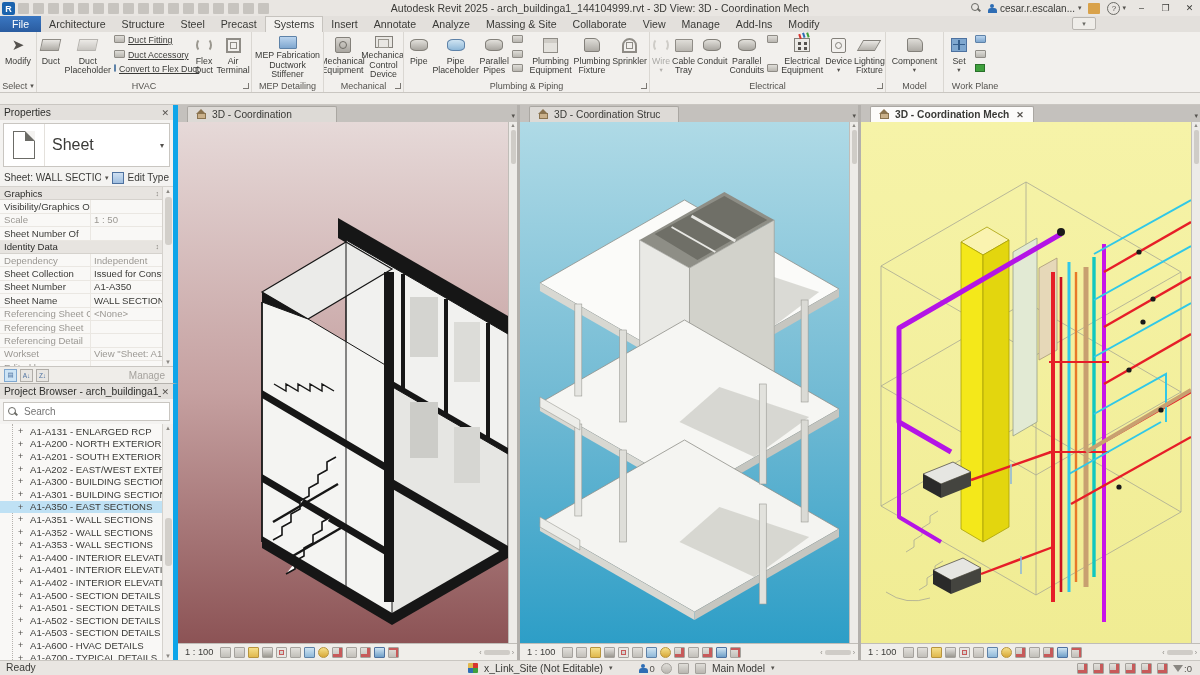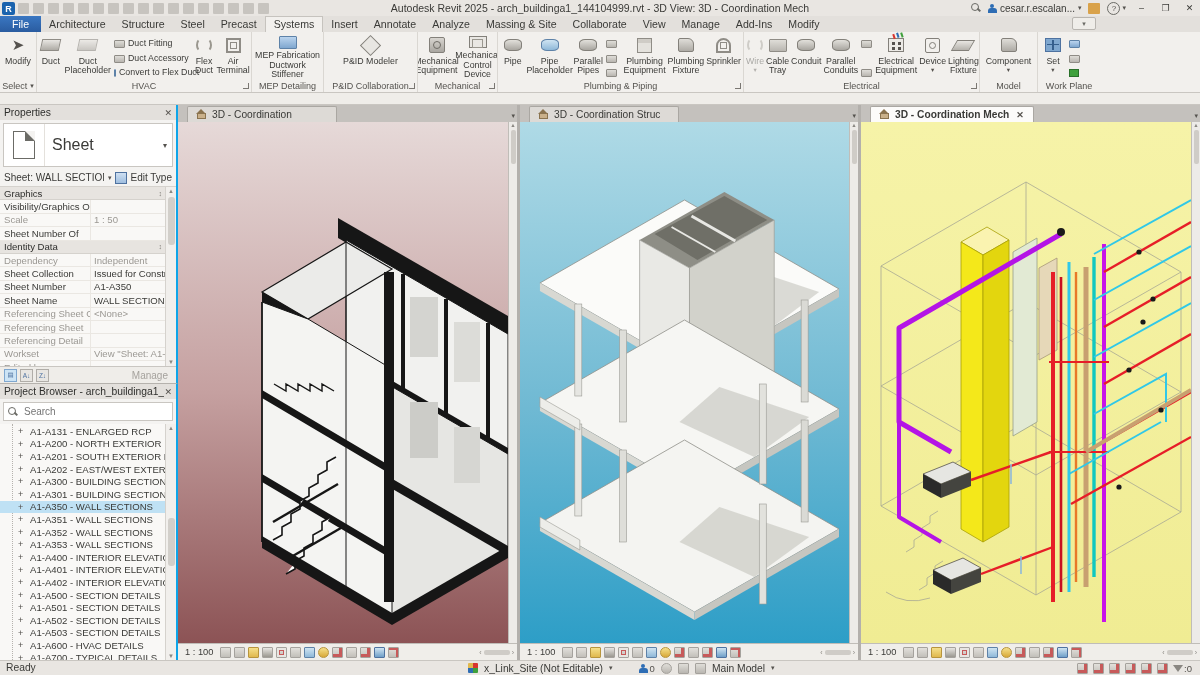--- a/index.html
+++ b/index.html
@@ -32,21 +32,21 @@
   
   #ribbonbody{left:0;top:32px;width:1200px;height:61px;background:#F2F0ED;border-bottom:1px solid #C9C6C1;display:flex;box-sizing:border-box;}
   .rpanel{height:100%;border-right:1px solid #DAD7D2;display:flex;flex-direction:column;box-sizing:border-box;flex:none;}
   .rpanel-body{flex:1;display:flex;align-items:stretch;padding:1px 1px 0 1px;overflow:hidden;}
   .rpanel-cap{height:13px;font-size:9px;color:#54524e;display:flex;align-items:center;justify-content:center;gap:3px;position:relative;white-space:nowrap;}
   .launcher{position:absolute;right:2px;bottom:3px;width:5px;height:5px;border-right:1.2px solid #7a7772;border-bottom:1.2px solid #7a7772;}
   .rbig{display:flex;flex-direction:column;align-items:center;justify-content:flex-start;font-size:8.8px;line-height:1.05;text-align:center;color:#3a3a37;padding:2px 1px 0 1px;cursor:pointer;}
   .rbig .bicon{height:20px;display:flex;align-items:center;justify-content:center;margin-bottom:2px;}
   .rbig.disabled{opacity:.4;}
   .rstack{display:flex;flex-direction:column;justify-content:space-between;padding:2px 2px;}
-  .rsmall{display:flex;align-items:flex-end;gap:3px;font-size:8.8px;height:13px;white-space:nowrap;cursor:pointer;}
+  .rsmall{display:flex;align-items:flex-start;gap:3px;font-size:8.8px;height:13px;white-space:nowrap;cursor:pointer;text-decoration:underline;}
   .icn{display:inline-block;box-sizing:border-box;}
   .ic-box{width:18px;height:13px;background:linear-gradient(#DFDDD8,#B9B6B0);border:1px solid #8f8c86;border-radius:1px;}
   .ic-box.sm{width:11px;height:8px;}
   .ic-blue{background:linear-gradient(#BBD4EE,#7FA7CF);border-color:#5E82A8;}
   .ic-duct{width:19px;height:12px;background:linear-gradient(#E8E6E2,#AEABA5);border:1px solid #8f8c86;transform:skewX(-12deg);}
   .ic-air{width:15px;height:15px;border:2px solid #8f8c86;position:relative;}
   .ic-air::before{content:"";position:absolute;inset:2px;border:1.4px solid #8f8c86;}
   .ic-flex{width:16px;height:14px;border:2.4px solid #9a978f;border-radius:40%/60%;border-top-color:transparent;border-bottom-color:transparent;}
   .ic-cube{width:15px;height:15px;background:#E4E2DD;border:1px solid #8f8c86;position:relative;}
   .ic-cube::before{content:"";position:absolute;left:0;top:0;right:0;height:4px;background:#CFCCC6;}
@@ -66,21 +66,21 @@
   .ic-set{width:16px;height:14px;background:#7FA7CF;border:1px solid #4E72A0;position:relative;}
   .ic-set::before{content:"";position:absolute;inset:1px;background:
       linear-gradient(90deg,transparent 45%,#355E8C 45%,#355E8C 55%,transparent 55%),
       linear-gradient(transparent 45%,#355E8C 45%,#355E8C 55%,transparent 55%);}
   .ic-green{width:10px;height:8px;background:#3FA03C;border:1px solid #2A702A;}
   .ic-pid{width:15px;height:15px;background:#E8E6E2;border:1px solid #83807a;transform:rotate(45deg);margin:0 3px;}
   .ddown{font-size:6.5px;color:#55524e;margin-top:1px;}
   
   #optionsbar{left:0;top:93px;width:1200px;height:12px;background:#EFEDE9;border-bottom:1px solid #C9C6C1;box-sizing:border-box;}
   
-  .palette{left:0;width:178px;background:#F4F3F1;border-right:2px solid #0ea5e9;box-sizing:border-box;display:flex;flex-direction:column;}
+  .palette{left:0;width:178px;background:#F4F3F1;border-right:5px solid #0ea5e9;box-sizing:border-box;display:flex;flex-direction:column;}
   #properties{top:105px;height:278px;}
   #browser{top:383px;height:277px;border-top:1px solid #B5B2AD;}
   .pal-header{height:15px;background:#E3E0DC;display:flex;align-items:center;padding:0 4px;font-size:10.3px;color:#2e2e2c;flex:none;}
   .pal-close{margin-left:auto;font-size:9px;color:#55524e;cursor:pointer;}
   .type-selector{margin:3px 3px 2px 3px;height:42px;background:#fff;border:1px solid #C9C6C1;display:flex;align-items:center;flex:none;}
   .ts-icon{width:40px;height:100%;border-right:1px solid #E4E1DC;display:flex;align-items:center;justify-content:center;}
   .sheet-glyph{width:20px;height:26px;border:1.4px solid #6b6b66;background:#fff;position:relative;}
   .sheet-glyph::before{content:"";position:absolute;right:-1px;top:-1px;border:5px solid #6b6b66;border-color:#F4F3F1 #F4F3F1 #6b6b66 #6b6b66;width:0;height:0;}
   .ts-label{flex:1;padding-left:7px;font-size:16px;}
   .ts-caret{padding-right:5px;font-size:8px;color:#55524e;}
@@ -336,34 +336,20 @@
             <span class="icn ic-box ic-blue"></span>
           </span>
         <span>MEP Fabrication Ductwork Stiffener</span>
       </div>
     </div>
     <div class="rpanel-cap">
       <span>MEP Detailing</span>
     </div>
   </div>
 
-  <div class="rpanel" style="width:94px">
-    <div class="rpanel-body" style="justify-content:center">
-      <div class="rbig" style="width:60px">
-        <span class="bicon">
-            <span class="icn ic-pid"></span>
-          </span>
-        <span>P&amp;ID Modeler</span>
-      </div>
-    </div>
-    <div class="rpanel-cap">
-      <span>P&amp;ID Collaboration</span>
-      <span class="launcher"></span>
-    </div>
-  </div>
 
   <div class="rpanel" style="width:80px">
     <div class="rpanel-body" style="justify-content:center">
       <div class="rbig" style="width:38px">
         <span class="bicon">
             <span class="icn ic-fan"></span>
           </span>
         <span>Mechanical Equipment</span>
       </div>
       <div class="rbig" style="width:40px">
@@ -710,21 +696,21 @@
           <span>A1-A300 - BUILDING SECTIONS</span>
         </div>
 
         <div class="titem">
           <span class="plus">+</span>
           <span>A1-A301 - BUILDING SECTIONS</span>
         </div>
 
         <div class="titem selected">
           <span class="plus">+</span>
-          <span>A1-A350 - WALL SECTIONS</span>
+          <span>A1-A350 - EAST SECTIONS</span>
         </div>
 
         <div class="titem">
           <span class="plus">+</span>
           <span>A1-A351 - WALL SECTIONS</span>
         </div>
 
         <div class="titem">
           <span class="plus">+</span>
           <span>A1-A352 - WALL SECTIONS</span>

